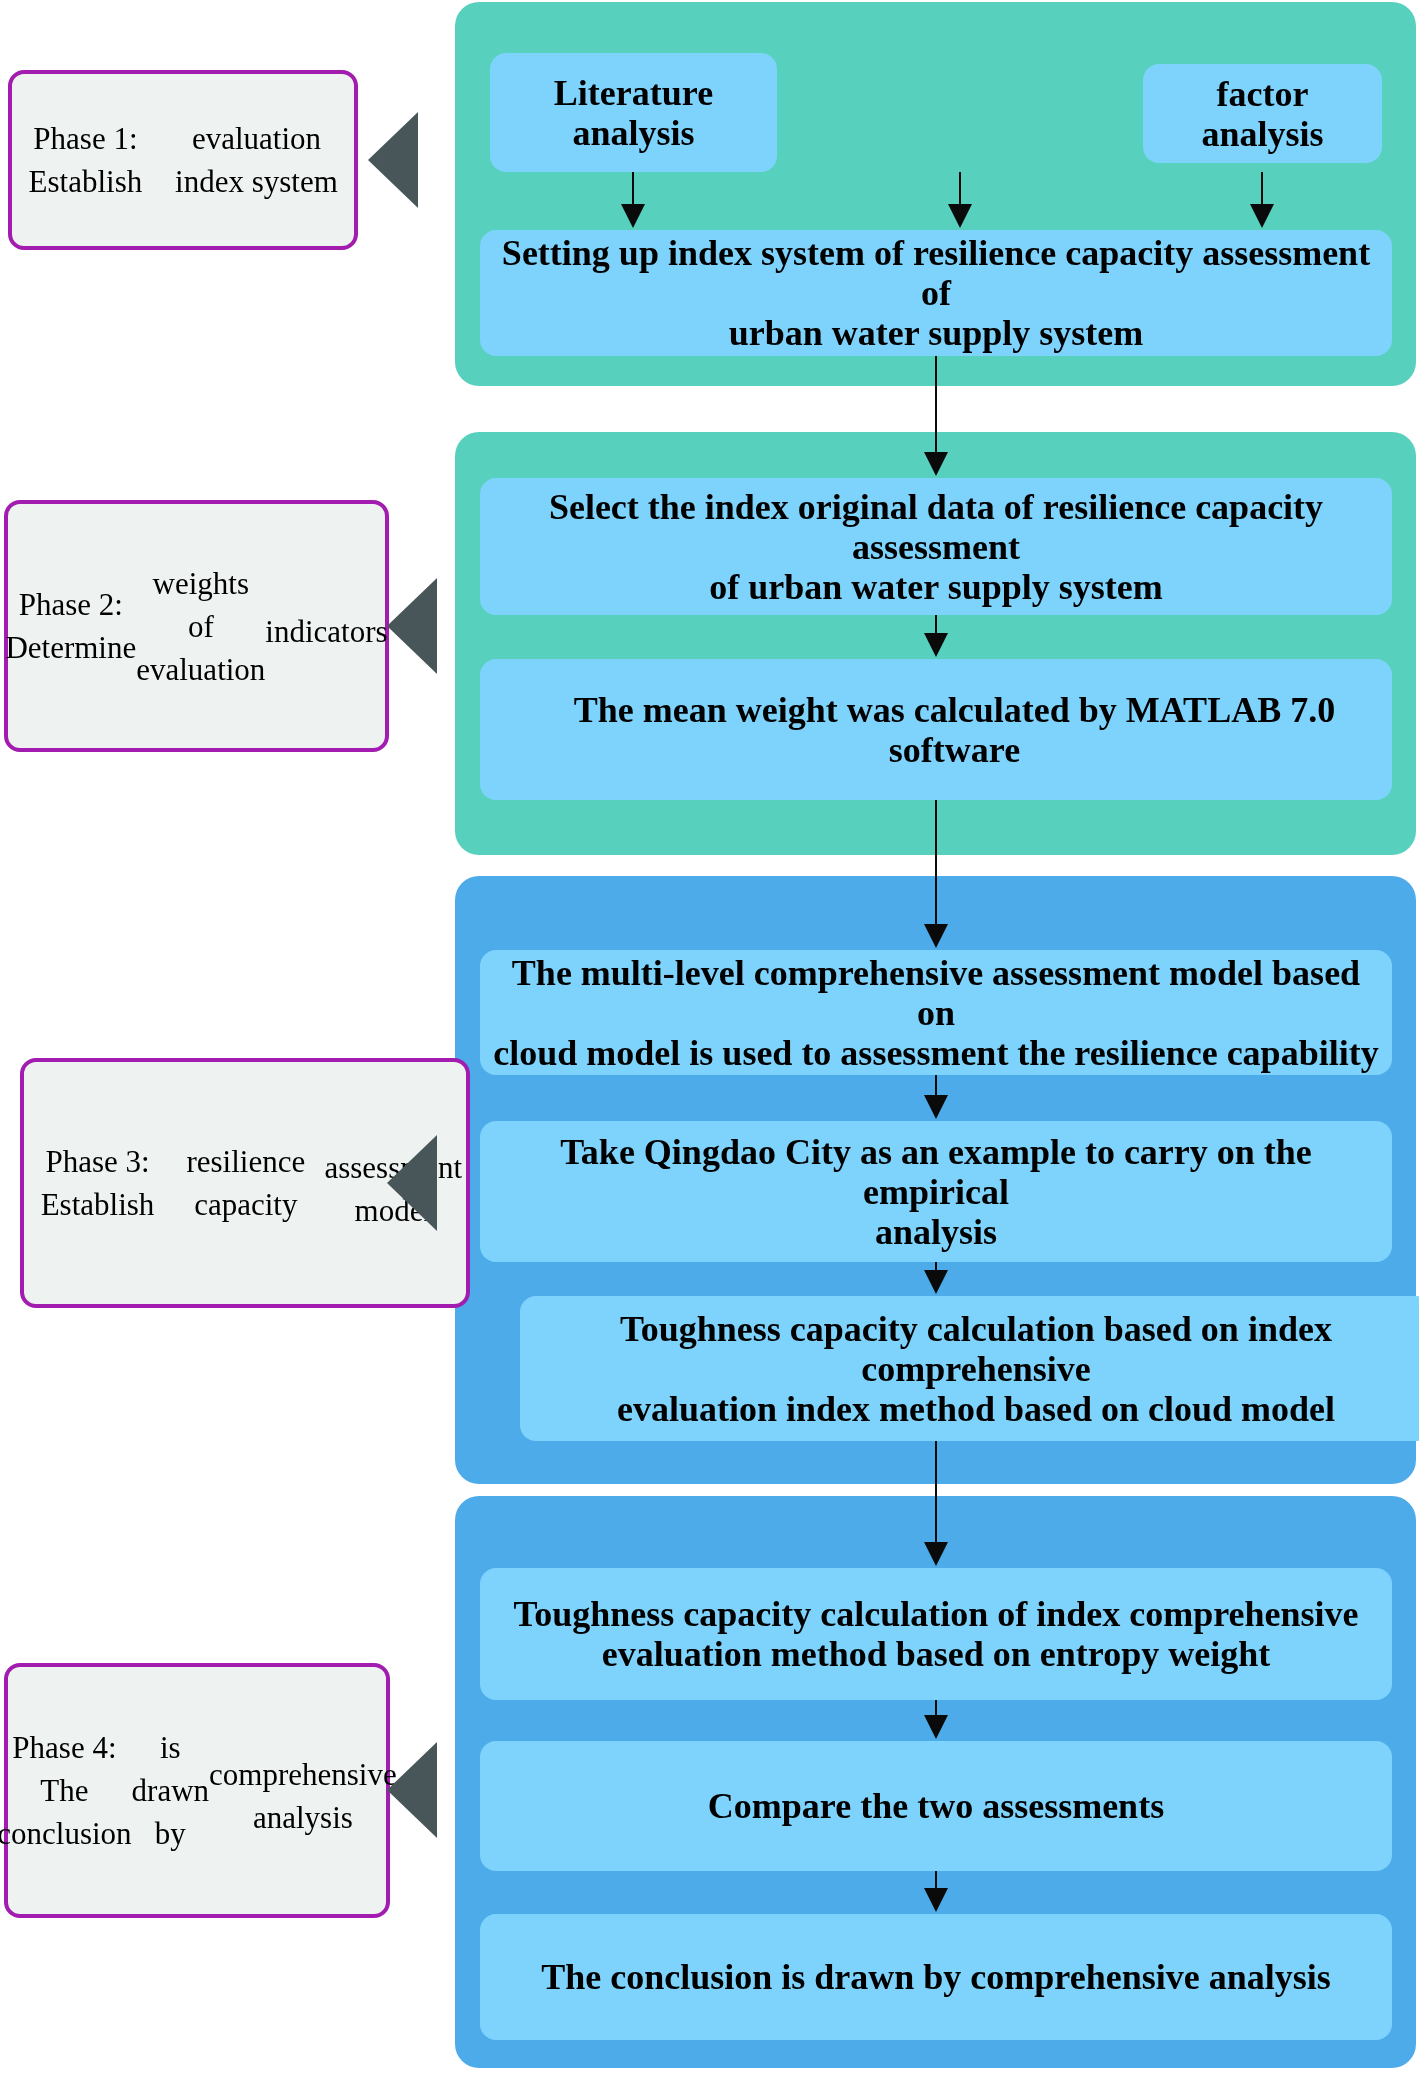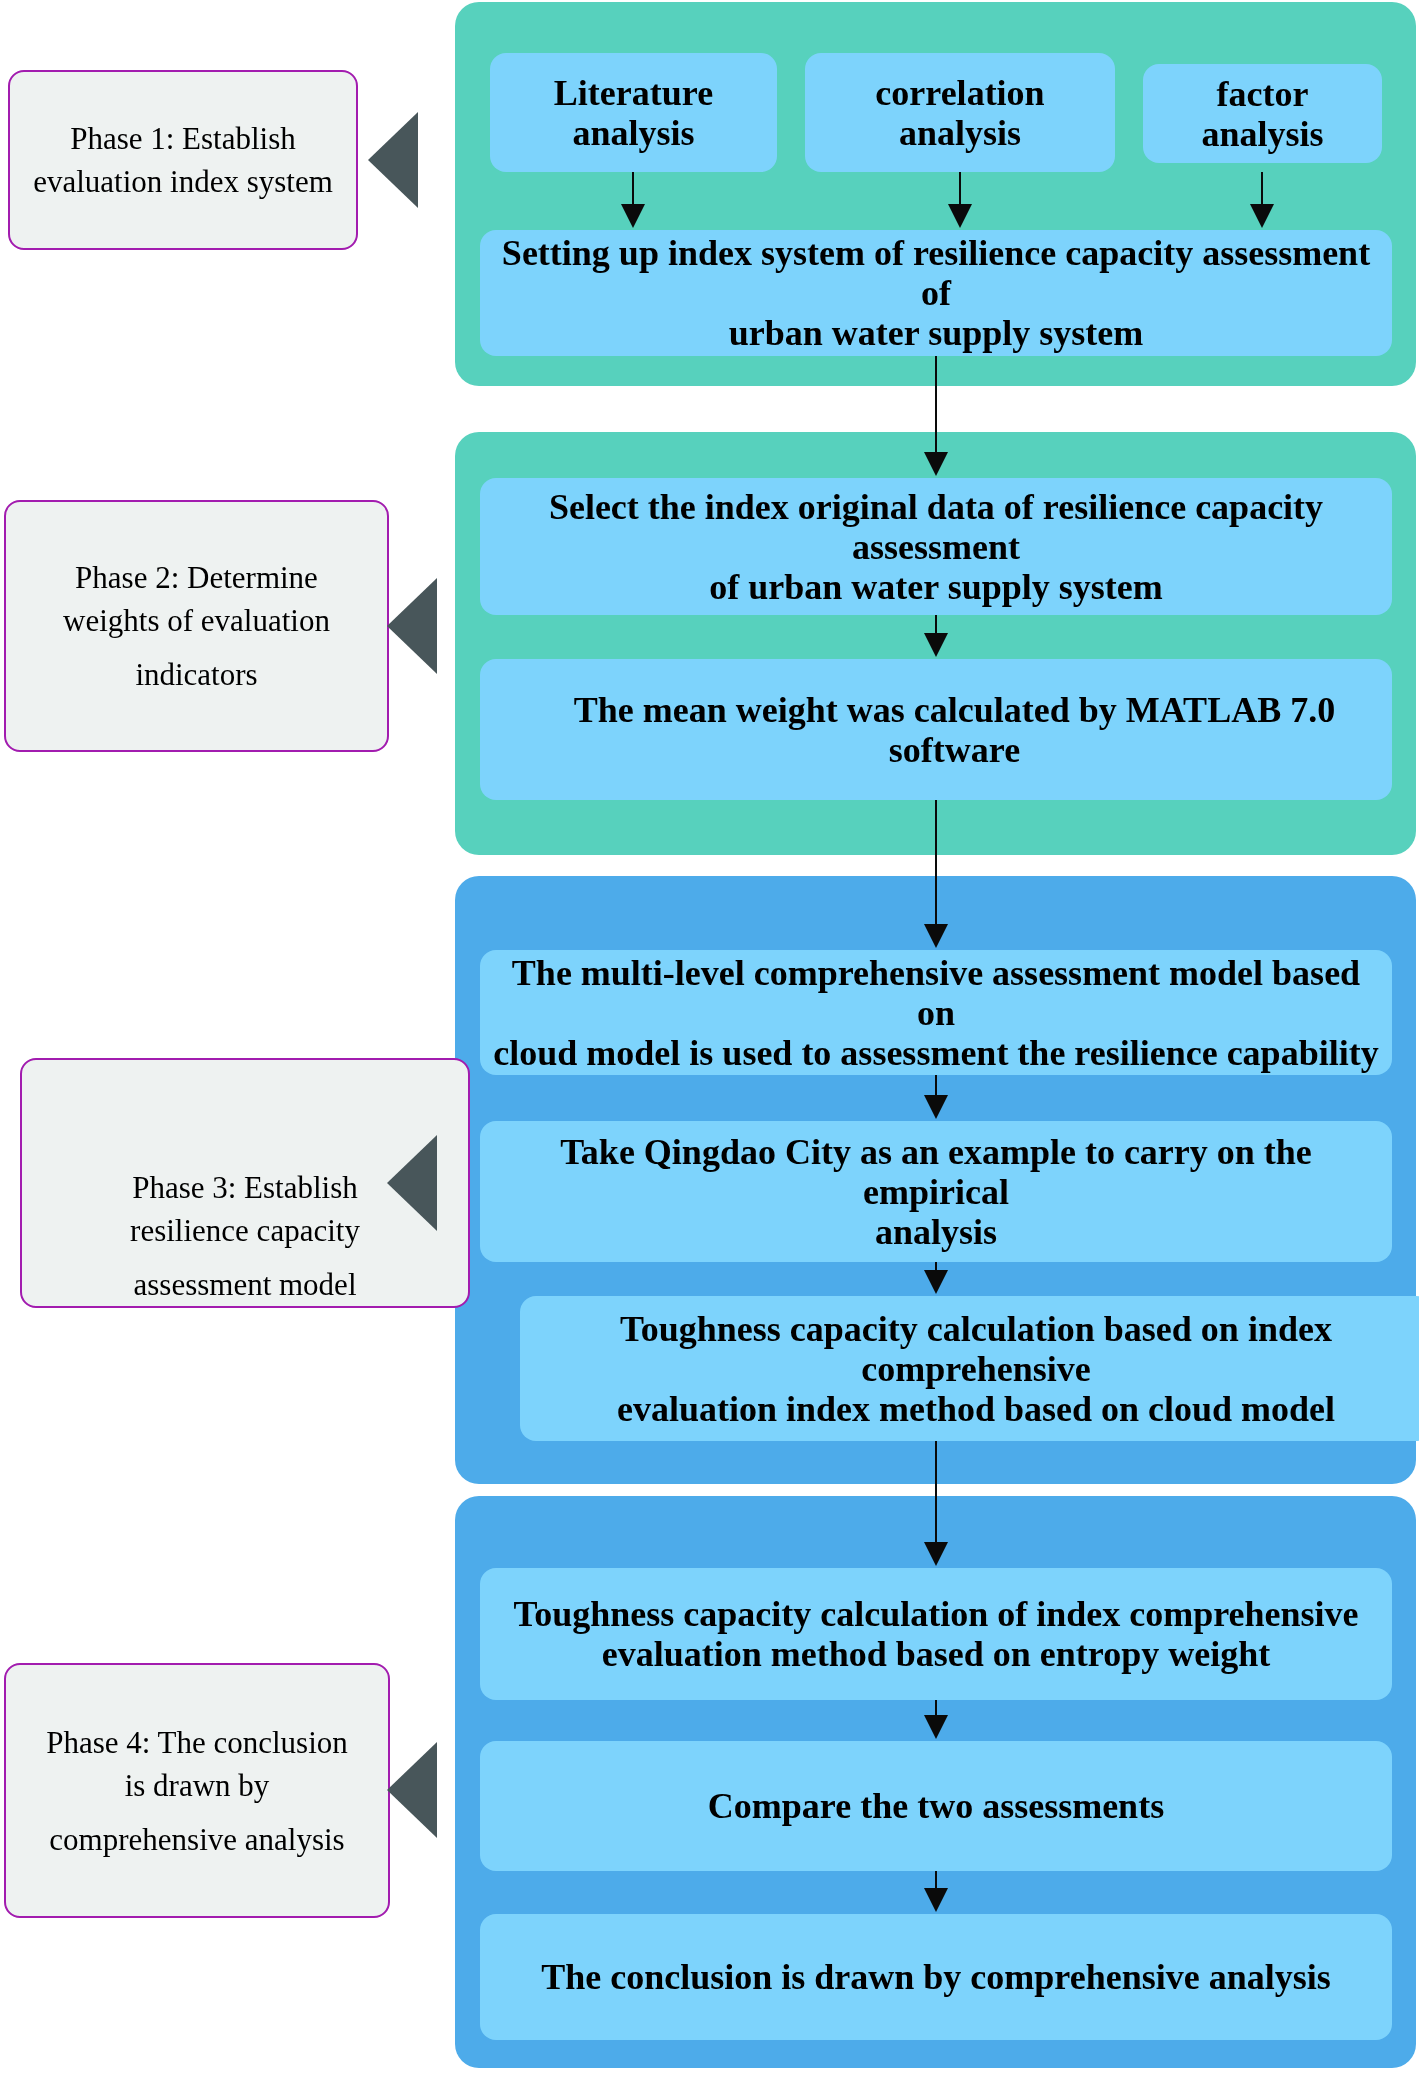--- a/index.html
+++ b/index.html
@@ -9,24 +9,23 @@
     height:2074px;
     background:#ffffff;
     font-family:"Liberation Serif","DejaVu Serif",serif;
     color:#000000;
     overflow:hidden;
   }
   
   .phase-label{
     position:absolute;
     background:#eef2f1;
-    border:2px solid #a21caf;
+    border:4px solid #a21caf;
     border-radius:16px;
     display:flex;
-    flex-direction:column;
     justify-content:center;
     align-items:center;
     text-align:center;
     font-size:31px;
     line-height:43px;
     box-sizing:border-box;
   }
   .phase-label .lastline{margin-top:11px;}
   
   .pointer{
@@ -115,23 +114,20 @@
   </div>
 
   <div class="pointer" style="left:368px;top:112px;"></div>
   <div class="pointer" style="left:387px;top:578px;"></div>
   <div class="pointer" style="left:387px;top:1135px;"></div>
   <div class="pointer" style="left:387px;top:1742px;"></div>
 
   <div class="cbox" style="left:490px;top:53px;width:287px;height:119px;">
     <div>Literature analysis</div>
   </div>
-  <div class="cbox" style="left:805px;top:53px;width:310px;height:119px;">
-    <div>correlation analysis</div>
-  </div>
   <div class="cbox" style="left:1143px;top:64px;width:239px;height:99px;text-align:center;">
     <div>factor analysis</div>
   </div>
   <div class="cbox" style="left:480px;top:230px;width:912px;height:126px;">
     <div>Setting up index system of resilience capacity assessment of</div>
     <div>urban water supply system</div>
   </div>
 
   <div class="cbox" style="left:480px;top:478px;width:912px;height:137px;">
     <div>Select the index original data of resilience capacity assessment</div>

